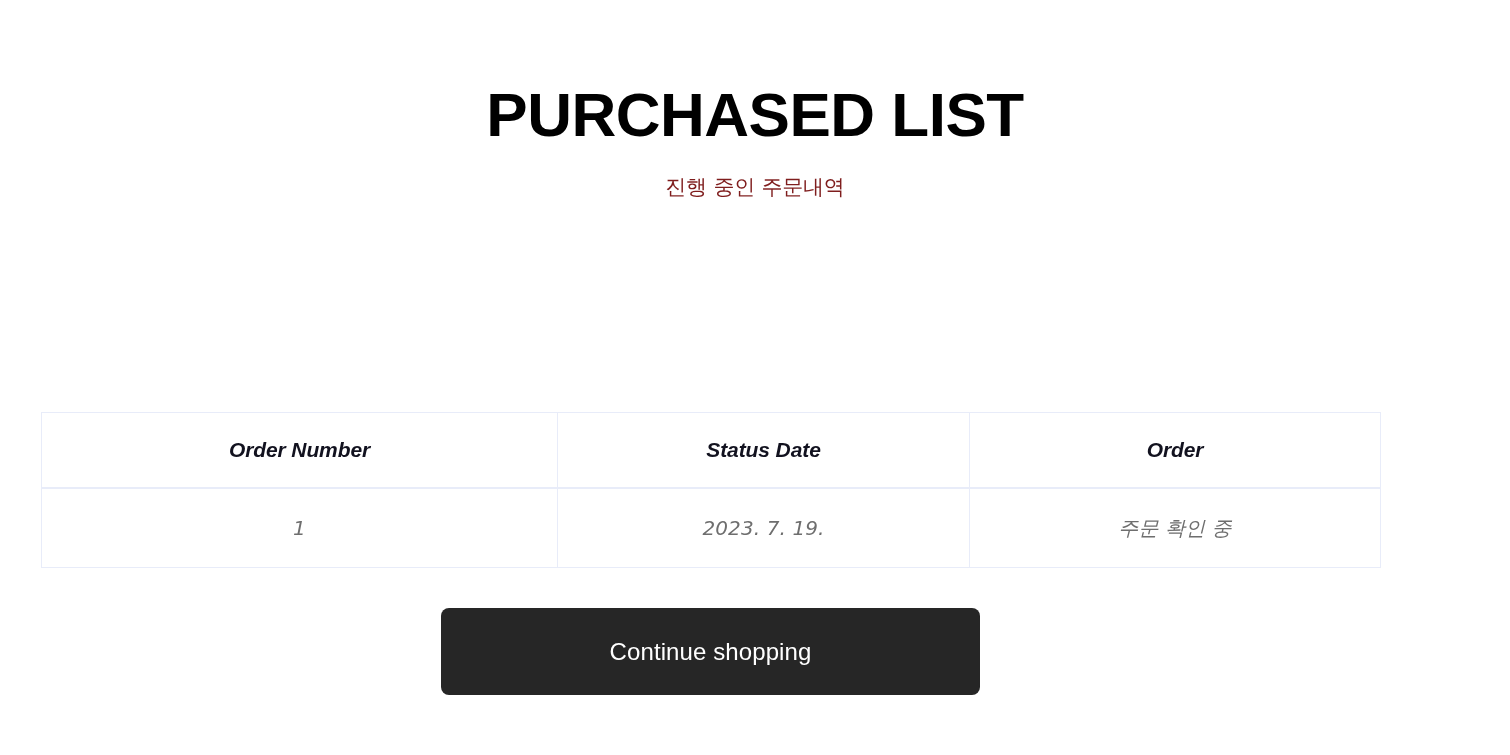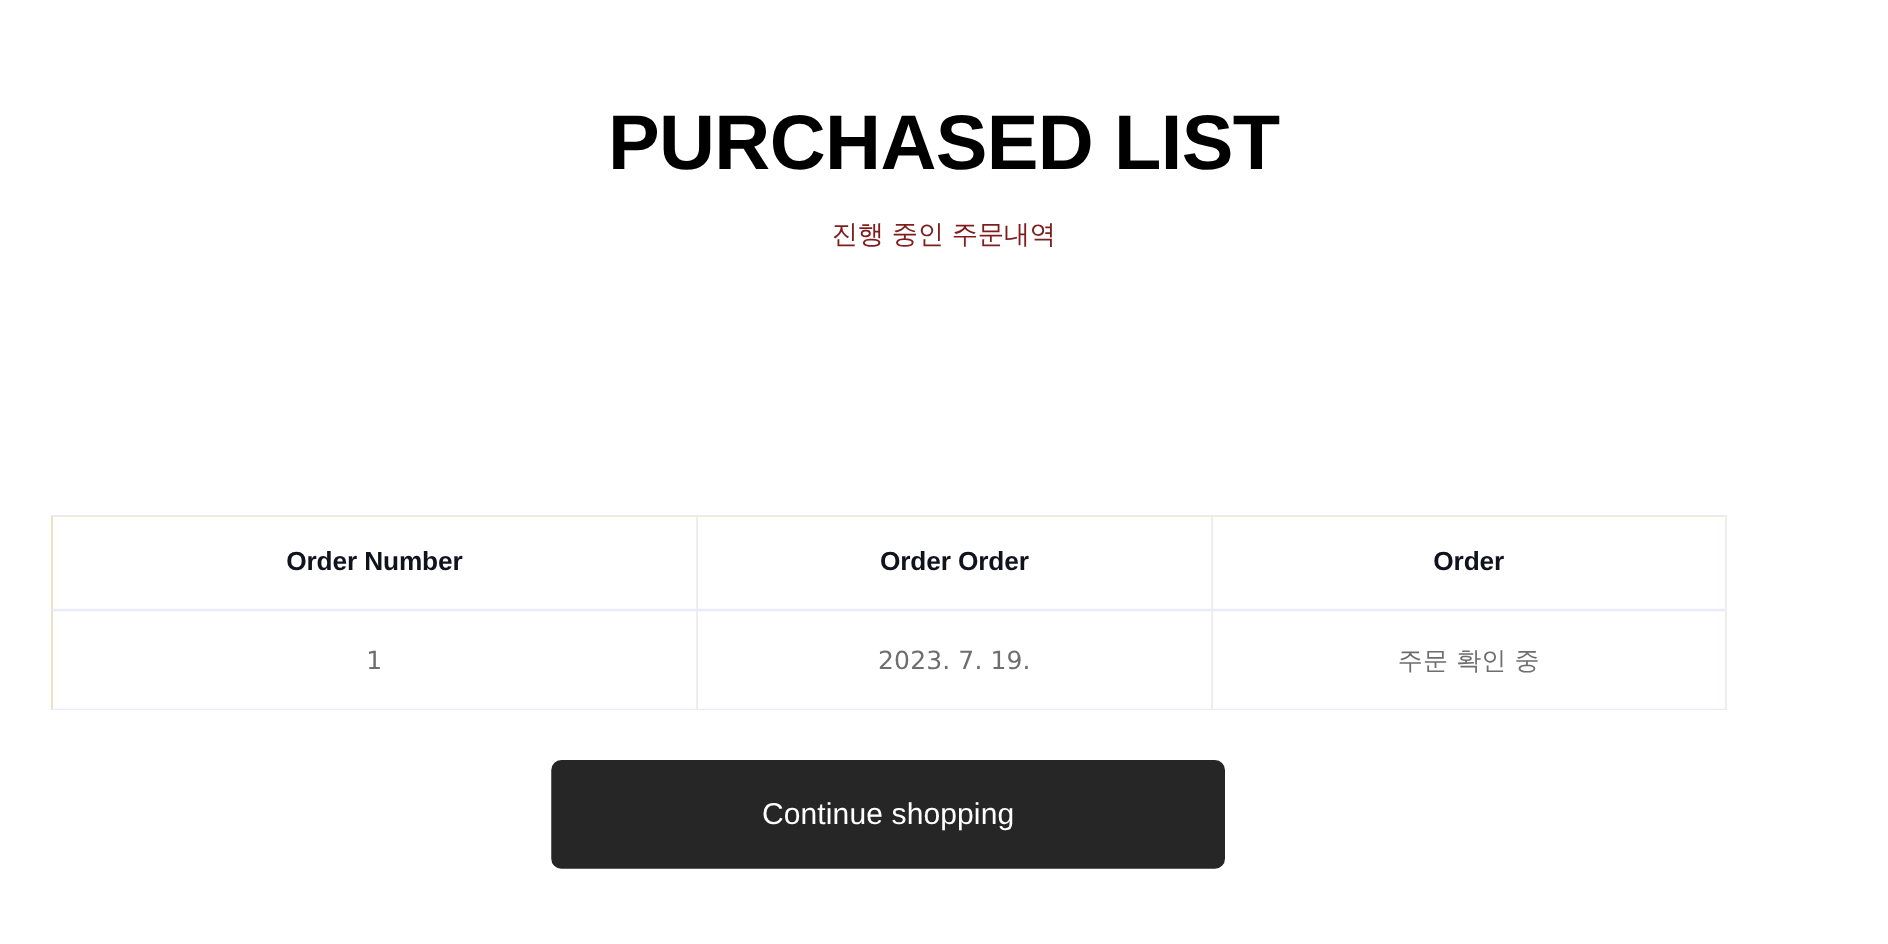--- a/index.html
+++ b/index.html
@@ -57,21 +57,22 @@
     position: absolute;
     left: 41px;
     top: 412px;
     width: 1339px;
   }
 
   table.orders-table {
     width: 1339px;
     border-collapse: collapse;
     table-layout: fixed;
-    background: #eab308;
+    background: #b91c1c;
+    font-style: italic;
   }
 
   table.orders-table th,
   table.orders-table td {
     text-align: center;
     vertical-align: middle;
     border: 1px solid #e8ecf9;
     background: #ffffff;
   }
 
@@ -134,21 +135,21 @@
   <div class="orders-table-wrap">
     <table class="orders-table">
       <colgroup>
         <col class="col-order-number">
         <col class="col-order-date">
         <col class="col-status">
       </colgroup>
       <thead>
         <tr>
           <th>Order Number</th>
-          <th>Order Order</th>
+          <th>Status Date</th>
           <th>Order</th>
         </tr>
       </thead>
       <tbody>
         <tr>
           <td>1</td>
           <td>2023. 7. 19.</td>
           <td>주문 확인 중</td>
         </tr>
       </tbody>

